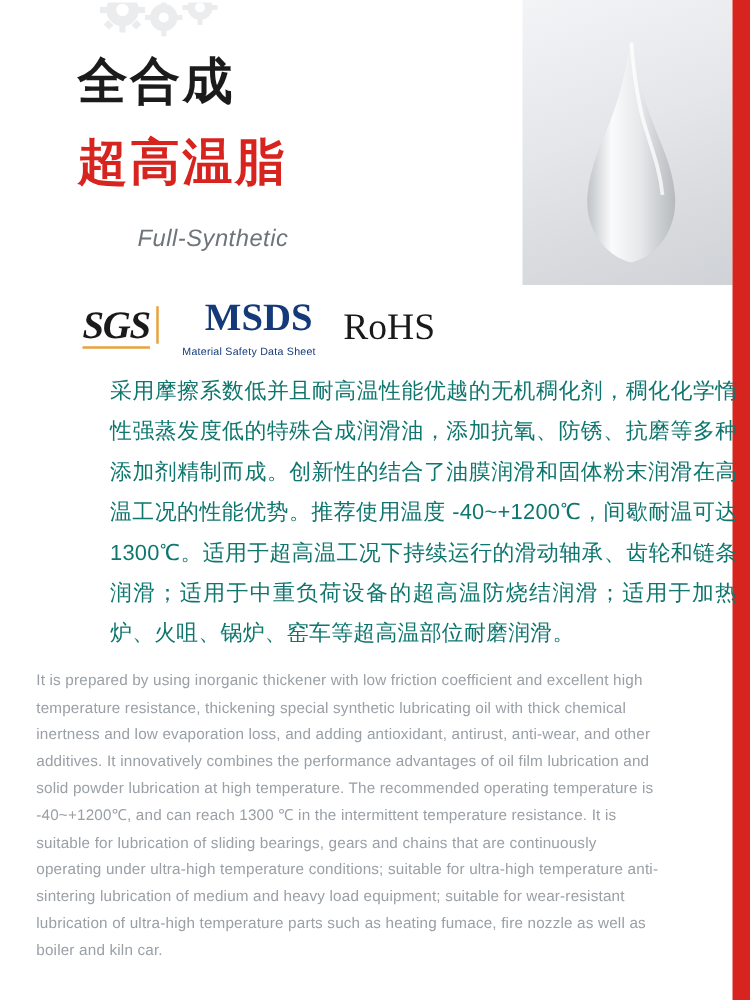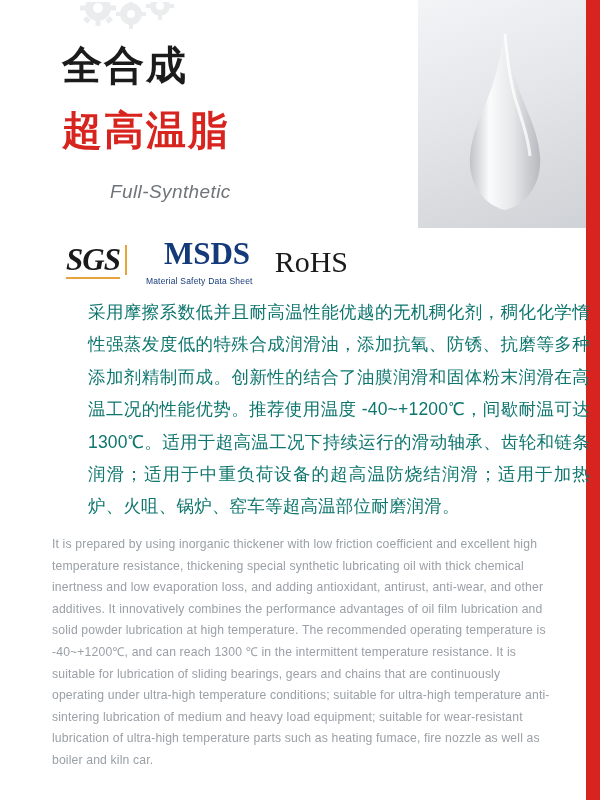--- a/index.html
+++ b/index.html
@@ -166,21 +166,21 @@
     font-size: 17.5px;
     line-height: 1.85;
     color: #0f766e;
     text-align: justify;
     letter-spacing: 0.2px;
     margin-left: 44px;
   }
 
   .body-en {
     position: absolute;
-    left: 52px;
+    left: 29px;
     top: 534px;
     width: 500px;
     font-size: 12.2px;
     line-height: 1.77;
     color: #9aa0a6;
     text-align: left;
     letter-spacing: 0.15px;
   }
 </style>
 </head>

